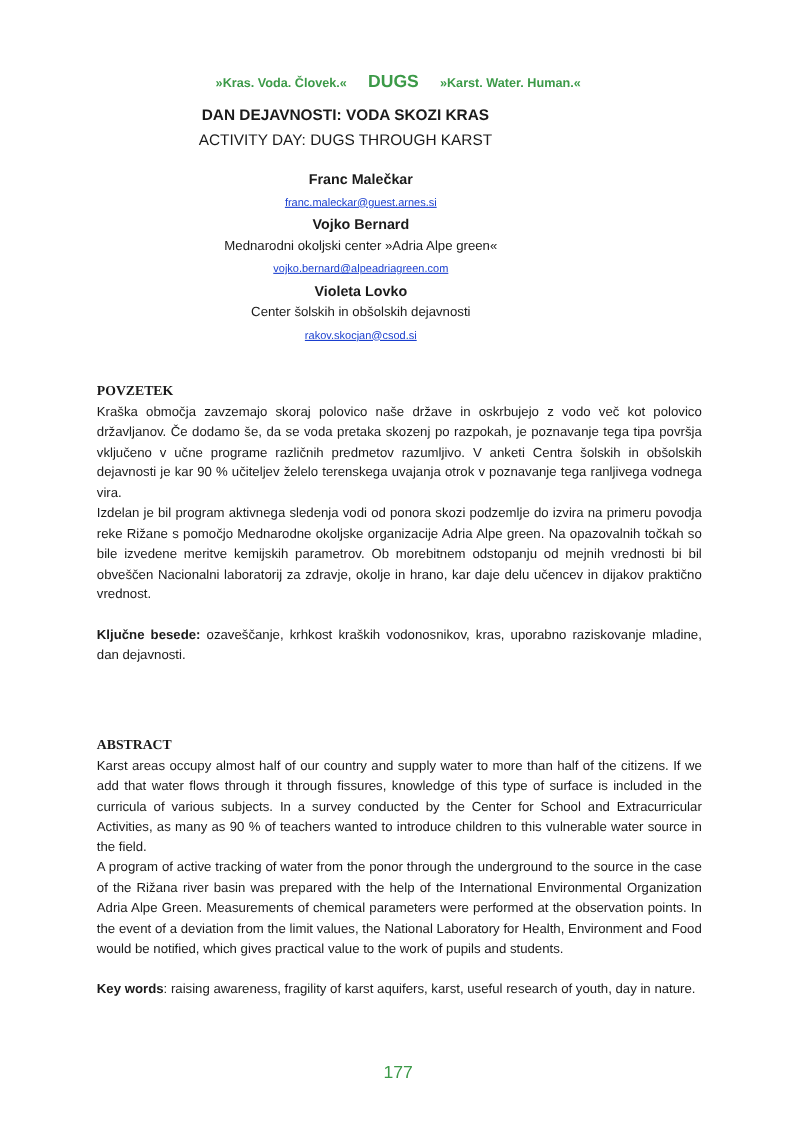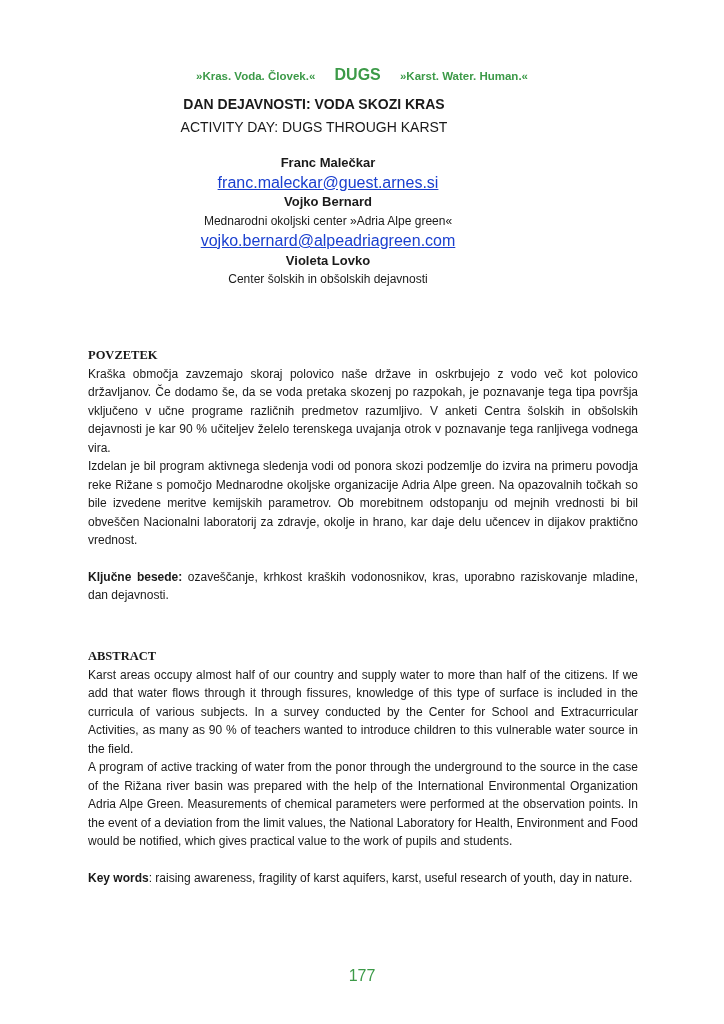--- a/index.html
+++ b/index.html
@@ -6,21 +6,21 @@
   body { width:724px; height:1024px; position:relative; overflow:hidden;
          font-family:"Liberation Sans", sans-serif; color:#1a1a1a; }
   .header { position:absolute; top:38px; left:0; width:724px; text-align:center;
             color:#3c9a48; font-weight:bold; font-size:11.5px;margin-top:28px; }
   .header .mid { font-size:16px; margin:0 16px; }
   .center { position:absolute; left:0; width:628px; text-align:center; }
   .t1 { top:96px; font-weight:bold; font-size:14px; }
   .t2 { top:119px; font-size:14px; }
   .au { font-weight:bold; font-size:13px; }
   .aff { font-size:12px; }
-  .link { color:#1a3fcf; text-decoration:underline; font-size:16px; }
+  .link { color:#1a3fcf; text-decoration:underline; font-size:10px; }
   .authors { top:153px; line-height:19.5px;margin-left:14px; }
   .body { position:absolute; left:88px; width:550px; font-size:12px; line-height:18.5px; text-align:justify; }
   .body h3 { margin:0; font-size:12.5px; font-weight:bold;font-family:Liberation Serif, serif; }
   .body p { margin:0; }
   .gap { height:18px; }
   .pageno { position:absolute; top:967px; left:0; width:724px; text-align:center;
             color:#3c9a48; font-family:Liberation Sans, sans-serif; font-size:16px; }
 </style>
 </head>
 <body>
@@ -35,31 +35,32 @@
 <div class="center t2">ACTIVITY DAY: DUGS THROUGH KARST</div>
 
 <div class="center authors">
   <div class="au">Franc Malečkar</div>
   <div><a class="link">franc.maleckar@guest.arnes.si</a></div>
   <div class="au">Vojko Bernard</div>
   <div class="aff">Mednarodni okoljski center »Adria Alpe green«</div>
   <div><a class="link">vojko.bernard@alpeadriagreen.com</a></div>
   <div class="au">Violeta Lovko</div>
   <div class="aff">Center šolskih in obšolskih dejavnosti</div>
+  <div><a class="link">rakov.skocjan@csod.si</a></div>
 </div>
 
 <div class="body" style="top:346px;">
   <h3>POVZETEK</h3>
   <p>Kraška območja zavzemajo skoraj polovico naše države in oskrbujejo z vodo več kot polovico državljanov. Če dodamo še, da se voda pretaka skozenj po razpokah, je poznavanje tega tipa površja vključeno v učne programe različnih predmetov razumljivo. V anketi Centra šolskih in obšolskih dejavnosti je kar 90 % učiteljev želelo terenskega uvajanja otrok v poznavanje tega ranljivega vodnega vira.</p>
   <p>Izdelan je bil program aktivnega sledenja vodi od ponora skozi podzemlje do izvira na primeru povodja reke Rižane s pomočjo Mednarodne okoljske organizacije Adria Alpe green. Na opazovalnih točkah so bile izvedene meritve kemijskih parametrov. Ob morebitnem odstopanju od mejnih vrednosti bi bil obveščen Nacionalni laboratorij za zdravje, okolje in hrano, kar daje delu učencev in dijakov praktično vrednost.</p>
   <div class="gap"></div>
   <p><b>Ključne besede:</b><span> ozaveščanje, krhkost kraških vodonosnikov, kras, uporabno raziskovanje mladine, dan dejavnosti.</span></p>
 </div>
 
-<div class="body" style="top:647px;">
+<div class="body" style="top:668px;">
   <h3>ABSTRACT</h3>
   <p>Karst areas occupy almost half of our country and supply water to more than half of the citizens. If we add that water flows through it through fissures, knowledge of this type of surface is included in the curricula of various subjects. In a survey conducted by the Center for School and Extracurricular Activities, as many as 90 % of teachers wanted to introduce children to this vulnerable water source in the field.</p>
   <p>A program of active tracking of water from the ponor through the underground to the source in the case of the Rižana river basin was prepared with the help of the International Environmental Organization Adria Alpe Green. Measurements of chemical parameters were performed at the observation points. In the event of a deviation from the limit values, the National Laboratory for Health, Environment and Food would be notified, which gives practical value to the work of pupils and students.</p>
   <div class="gap"></div>
   <p><b>Key words</b><span>: raising awareness, fragility of karst aquifers, karst, useful research of youth, day in nature.</span></p>
 </div>
 
 <div class="pageno">177</div>
 
 </body></html>

